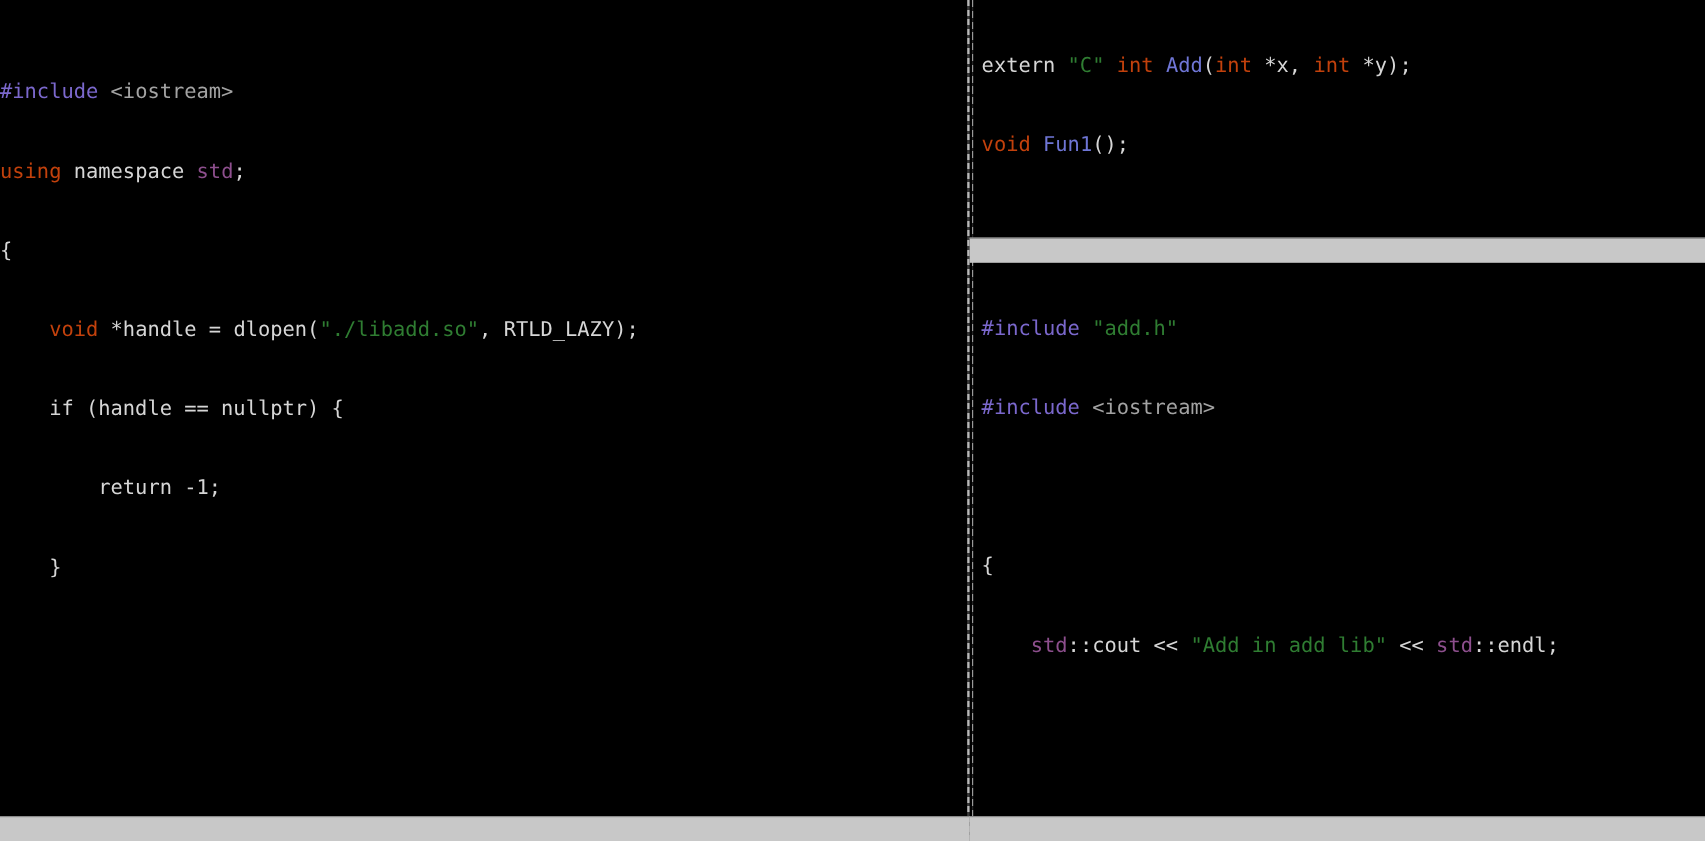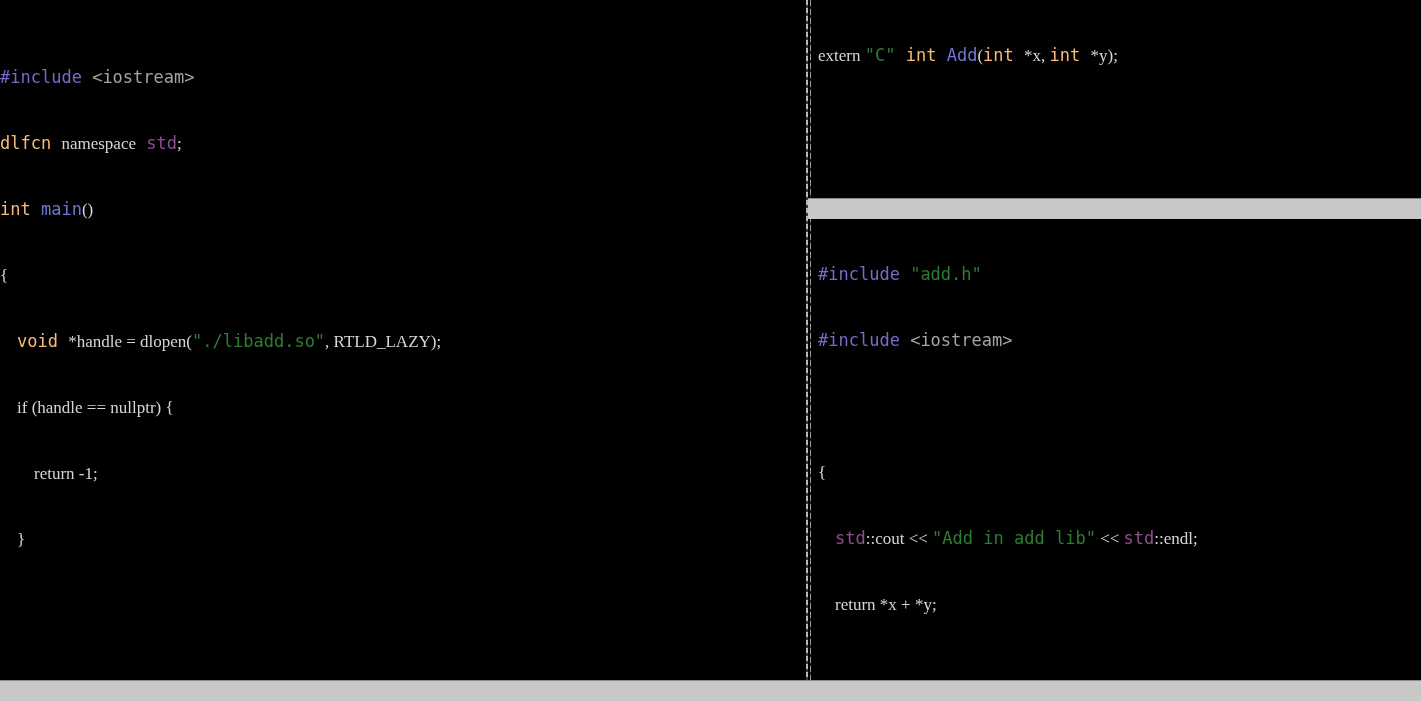--- a/index.html
+++ b/index.html
@@ -38,27 +38,27 @@
     white-space: pre;
     color: #d6d6d6;
   }
   #win-left .buffer { left: 0px;  top: 0px; }
   #win-th  .buffer  { left: 10px; top: 0px; }
   #win-tcpp .buffer { left: 10px; top: 0px; }
 
   .ln { height: 22px; white-space: pre; }
 
   
-  .kw      { color: #fdba74; }          
+  .kw      { color: #c2410c; }          
   .pre     { color: #7b68cd; }          
   .hdr     { color: #a3a3a3; }          
   .str     { color: #2f7d32; }          
   .fn      { color: #6f76d6; }          
   .ns      { color: #8d4f8d; }          
-  .plain   { color: #d6d6d6; font-family: Liberation Serif, serif; }
+  .plain   { color: #d6d6d6; }
 
   
   .modeline {
     position: absolute;
     height: 21px;
     line-height: 21px;
     background: #c8c8c8;
     color: #1a1a1a;
     white-space: pre;
     overflow: hidden;
@@ -94,22 +94,21 @@
 </style>
 </head>
 <body>
 
 <div id="frame">
 
   <div class="window" id="win-left">
     <div class="buffer">
 
       <div class="ln"><span class="pre">#include</span> <span class="hdr">&lt;iostream&gt;</span></div>
-      <div class="ln"><span class="kw">dlfcn</span> <span class="plain">namespace</span> <span class="ns">std</span><span class="plain">;</span></div>
-      <div class="ln"><span class="kw">int</span> <span class="fn">main</span><span class="plain">()</span></div>
+      <div class="ln"><span class="kw">using</span> <span class="plain">namespace</span> <span class="ns">std</span><span class="plain">;</span></div>
       <div class="ln"><span class="plain">{</span></div>
       <div class="ln"><span class="plain">    </span><span class="kw">void</span> <span class="plain">*handle = dlopen(</span><span class="str">"./libadd.so"</span><span class="plain">, RTLD_LAZY);</span></div>
       <div class="ln"><span class="plain">    if (handle == nullptr) {</span></div>
       <div class="ln"><span class="plain">        return -1;</span></div>
       <div class="ln"><span class="plain">    }</span></div>
       
       
       
       
       
@@ -129,31 +128,31 @@
       
       
       
 
     </div>
   </div>
 
   <div class="window" id="win-th">
     <div class="buffer">
       <div class="ln"><span class="plain">extern </span><span class="str">"C"</span> <span class="kw">int</span> <span class="fn">Add</span><span class="plain">(</span><span class="kw">int</span> <span class="plain">*x, </span><span class="kw">int</span> <span class="plain">*y);</span></div>
+      <div class="ln"><span class="kw">void</span> <span class="fn">Fun1</span><span class="plain">();</span></div>
     </div>
   </div>
 
   <div class="window" id="win-tcpp">
     <div class="buffer">
       <div class="ln"><span class="pre">#include</span> <span class="str">"add.h"</span></div>
       <div class="ln"><span class="pre">#include</span> <span class="hdr">&lt;iostream&gt;</span></div>
       <div class="ln">&nbsp;</div>
       <div class="ln"><span class="plain">{</span></div>
       <div class="ln"><span class="plain">    </span><span class="ns">std</span><span class="plain">::cout &lt;&lt; </span><span class="str">"Add in add lib"</span><span class="plain"> &lt;&lt; </span><span class="ns">std</span><span class="plain">::endl;</span></div>
-      <div class="ln"><span class="plain">    return *x + *y;</span></div>
       
       
       
       
       
       
     </div>
   </div>
 
   <div id="divider"></div>

